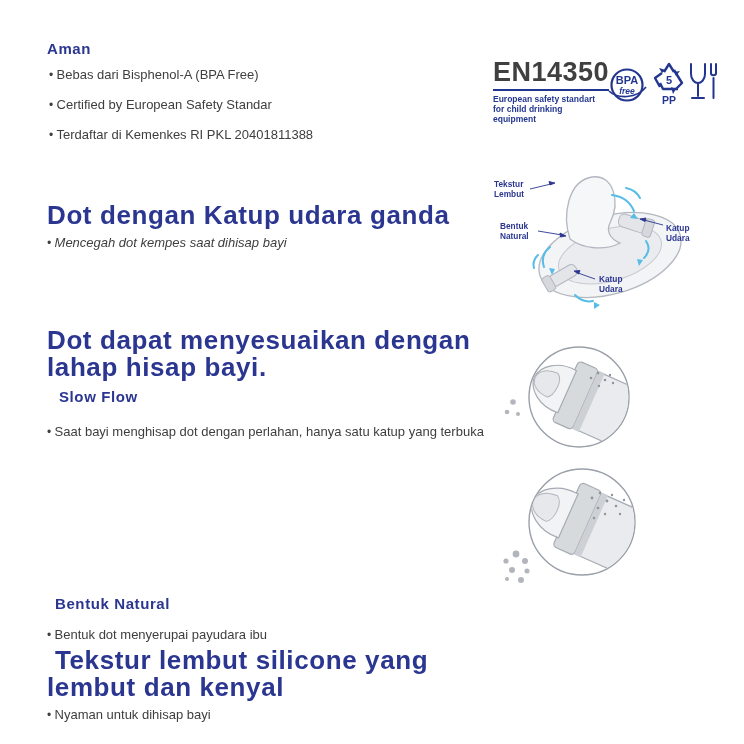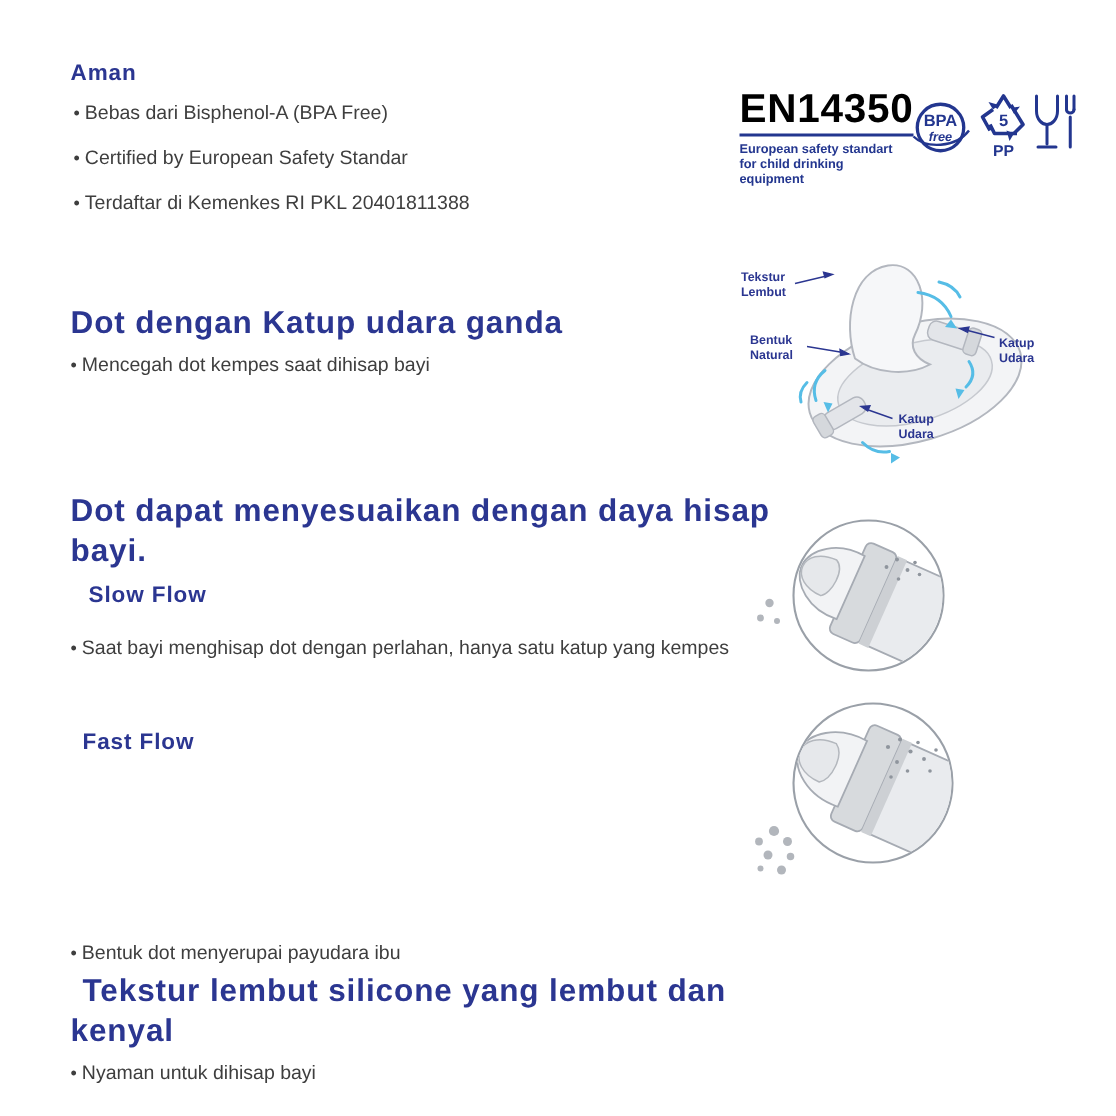--- a/index.html
+++ b/index.html
@@ -2,24 +2,24 @@
 <html><head>
 <meta charset="utf-8">
 <style>
   html,body{margin:0;padding:0;background:#ffffff;}
   .page{
     position:relative;width:744px;height:744px;background:#ffffff;overflow:hidden;
     font-family:"Liberation Sans","DejaVu Sans",sans-serif;
   }
   .h{position:absolute;color:#2b3691;font-weight:700;letter-spacing:0.6px;line-height:27px;}
   .h-sm{font-size:15px;}
-  .h-lg{font-size:21px;}
+  .h-lg{font-size:26px;}
   .b{position:absolute;font-size:13px;color:#3e3e3e;line-height:24px;}
   .b::before{content:"\2022\00a0";color:#3e3e3e;font-size:12px;}
-  .en-code{font-size:27px;font-weight:700;color:#000000;letter-spacing:0.5px;
+  .en-code{font-size:27px;font-weight:700;color:#404040;letter-spacing:0.5px;
     border-bottom:2px solid #23368f;padding-bottom:1px;display:inline-block;}
   .en-sub{font-size:8.5px;font-weight:700;color:#23368f;line-height:10px;text-align:left;margin-top:3px;}
   .abs{position:absolute;}
   svg text{font-family:"Liberation Sans","DejaVu Sans",sans-serif;}
   .diag-label{font-size:8.3px;font-weight:700;fill:#2b3691;}
 </style>
 </head>
 <body>
 
 <div class="page">
@@ -118,25 +118,25 @@
     <text class="diag-label" x="14" y="34">Lembut</text>
     <text class="diag-label" x="20" y="66">Bentuk</text>
     <text class="diag-label" x="20" y="76">Natural</text>
     <text class="diag-label" x="186" y="68">Katup</text>
     <text class="diag-label" x="186" y="78">Udara</text>
     <text class="diag-label" x="119" y="119">Katup</text>
     <text class="diag-label" x="119" y="129">Udara</text>
   </svg>
 
   <div class="h h-lg" style="left:47px;top:202px;">Dot dengan Katup udara ganda</div>
-  <div class="b" style="left:47px;top:231px;">Mencegah dot kempes saat dihisap bayi</div>
-
-  <div class="h h-lg" style="left:47px;top:327px;width:500px;">Dot dapat menyesuaikan dengan daya hisap bayi.</div>
+  <div class="b" style="left:47px;top:231px;font-style:italic;">Mencegah dot kempes saat dihisap bayi</div>
+
+  <div class="h h-lg" style="left:47px;top:327px;width:500px;">Dot dapat menyesuaikan dengan lahap hisap bayi.</div>
   <div class="h h-sm" style="left:47px;top:383px;margin-left:12px;">Slow Flow</div>
-  <div class="b" style="left:47px;top:420px;width:470px;">Saat bayi menghisap dot dengan perlahan, hanya satu katup yang kempes</div>
+  <div class="b" style="left:47px;top:420px;width:470px;">Saat bayi menghisap dot dengan perlahan, hanya satu katup yang terbuka</div>
 
   <svg class="abs" style="left:503px;top:342px;" width="145" height="112" viewBox="0 0 145 112">
     <defs>
         <clipPath id="clipSlow">
           <circle cx="76" cy="55" r="49.3"></circle>
         </clipPath>
       </defs>
     <circle cx="76" cy="55" r="50" fill="#ffffff" stroke="#9aa0a8" stroke-width="1.4"></circle>
     <g clip-path="url(#clipSlow)">
       <g transform="rotate(24 76 55)">
@@ -155,21 +155,20 @@
           <circle cx="110" cy="41" r="1.2"></circle>
       </g>
     </g>
     <g fill="#b2b6bc">
       <circle cx="10" cy="60" r="2.8"></circle>
         <circle cx="4" cy="70" r="2.3"></circle>
         <circle cx="15" cy="72" r="2"></circle>
     </g>
   </svg>
 
-  <div class="h h-sm" style="left:55px;top:481px;">Fast Flow</div>
 
   <svg class="abs" style="left:498px;top:464px;" width="158" height="126" viewBox="0 0 158 126">
     <defs>
         <clipPath id="clipFast">
           <circle cx="84" cy="58" r="52.3"></circle>
         </clipPath>
       </defs>
     <circle cx="84" cy="58" r="53" fill="#ffffff" stroke="#9aa0a8" stroke-width="1.4"></circle>
     <g clip-path="url(#clipFast)">
       <g transform="rotate(24 84 58)">
@@ -196,18 +195,19 @@
       <circle cx="18" cy="90" r="3.4"></circle>
         <circle cx="8" cy="97" r="2.6"></circle>
         <circle cx="27" cy="97" r="3"></circle>
       <circle cx="14" cy="106" r="3"></circle>
         <circle cx="29" cy="107" r="2.5"></circle>
         <circle cx="9" cy="115" r="2"></circle>
       <circle cx="23" cy="116" r="3"></circle>
     </g>
   </svg>
 
+  <div class="h h-sm" style="left:55px;top:590px;">Bentuk Natural</div>
   <div class="b" style="left:47px;top:623px;">Bentuk dot menyerupai payudara ibu</div>
 
   <div class="h h-lg" style="left:47px;top:647px;width:470px;text-indent:8px;">Tekstur lembut silicone yang lembut dan kenyal</div>
   <div class="b" style="left:47px;top:703px;">Nyaman untuk dihisap bayi</div>
 
 </div>
 
 </body></html>

